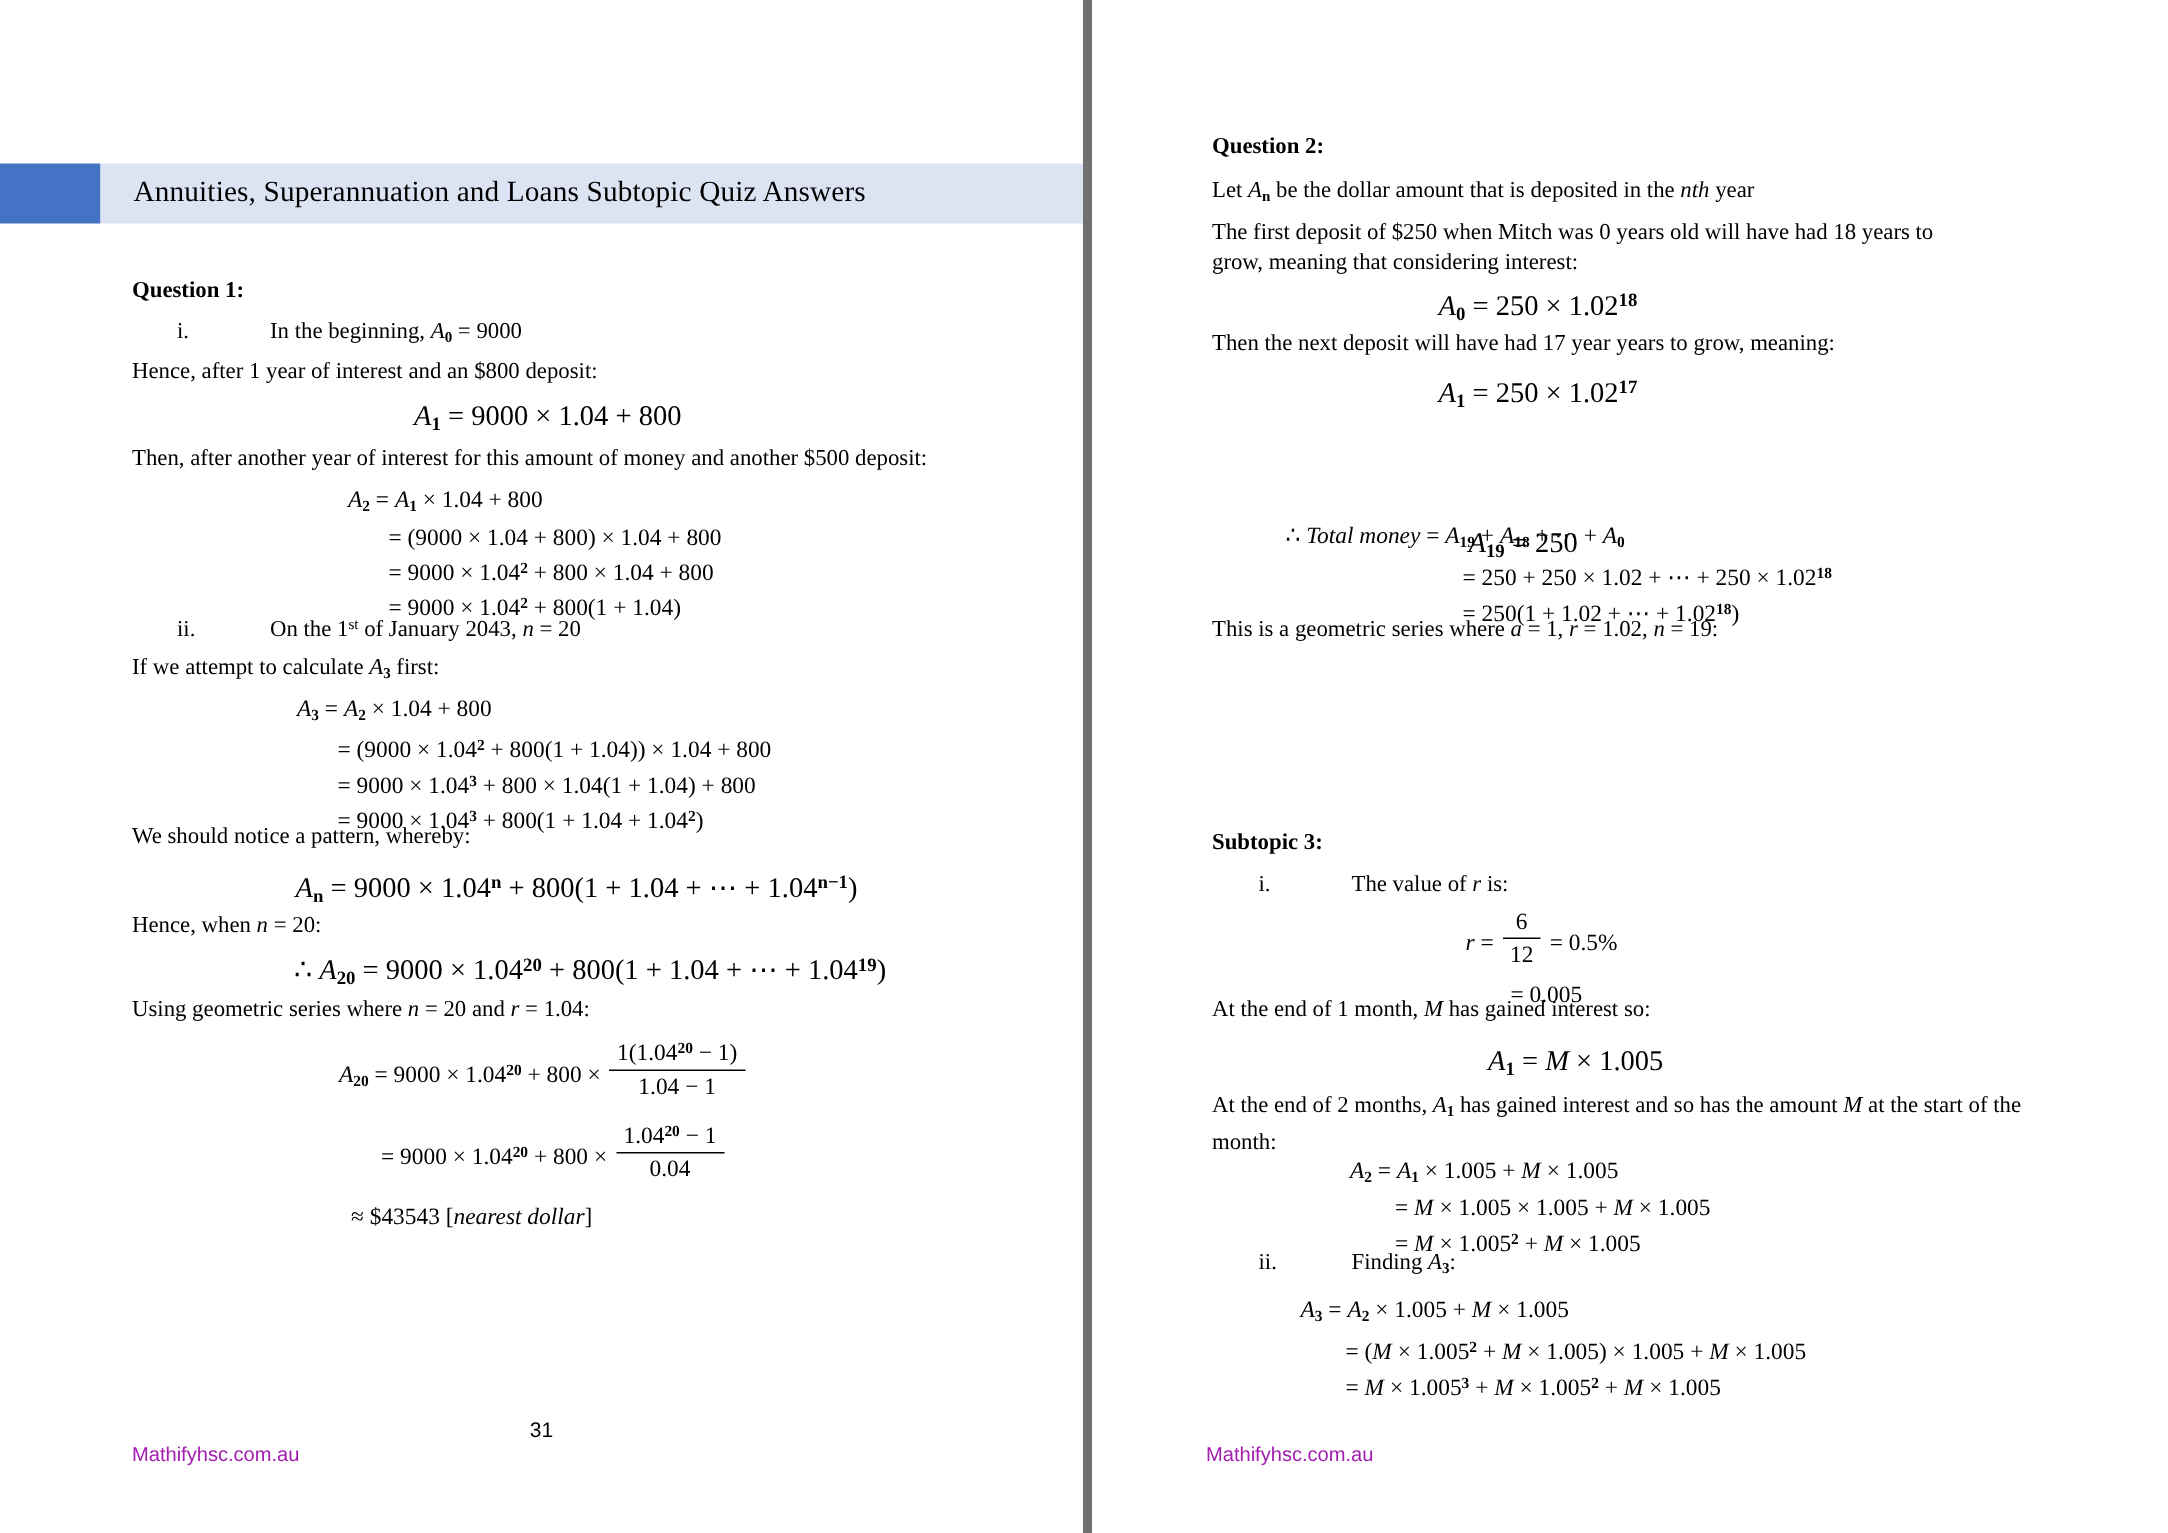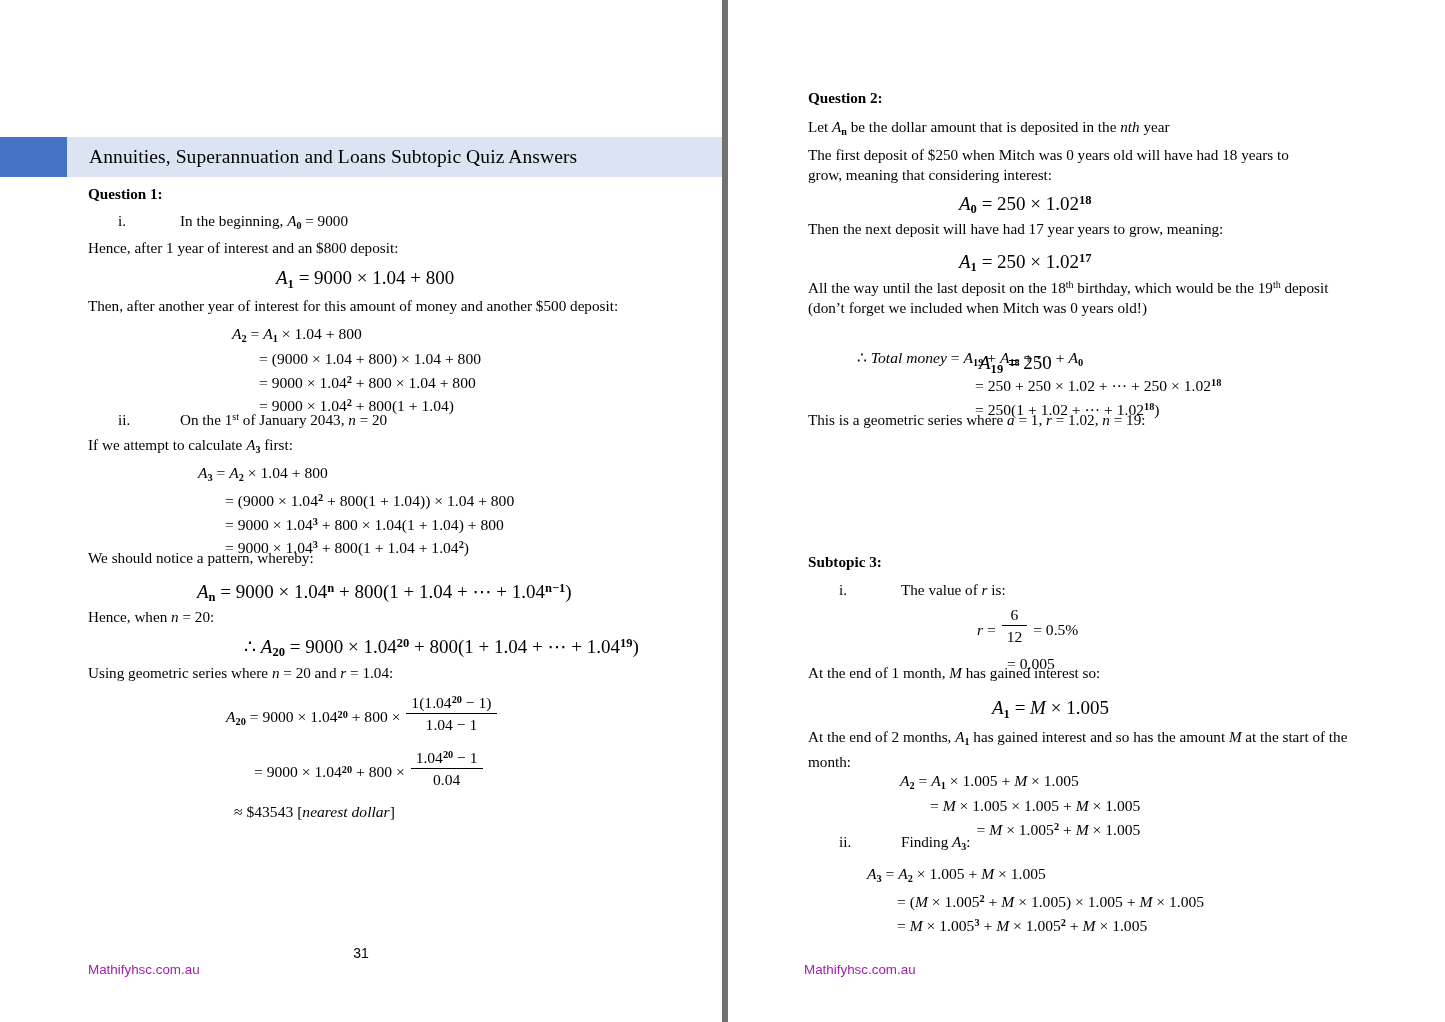--- a/index.html
+++ b/index.html
@@ -39,21 +39,20 @@
     background: #717171;
   }
 
   
   .banner {
     position: absolute;
     left: 0;
     top: 109px;
     width: 700px;
     height: 40px;
-    margin-top: 28px;
   }
   .banner-accent {
     position: absolute;
     left: 0;
     top: 0;
     width: 67px;
     height: 40px;
     background: #4472C4;
   }
   .banner-strip {
@@ -217,21 +216,21 @@
     </div>
 
     <div class="body-text" style="left:88px; top:548px;">We should notice a pattern, whereby:</div>
 
     <div class="eq" style="left:197px; top:578px;">
       <span class="mvar">A</span><sub>n</sub> = 9000 × 1.04<sup>n</sup> + 800(1 + 1.04 + ⋯ + 1.04<sup>n−1</sup>)
     </div>
 
     <div class="body-text" style="left:88px; top:607px;">Hence, when <span class="mvar">n</span> = 20:</div>
 
-    <div class="eq" style="left:196px; top:633px;margin-left:48px;">
+    <div class="eq" style="left:196px; top:633px;">
       ∴ <span class="mvar">A</span><sub>20</sub> = 9000 × 1.04<sup>20</sup> + 800(1 + 1.04 + ⋯ + 1.04<sup>19</sup>)
     </div>
 
     <div class="body-text" style="left:88px; top:663px;">Using geometric series where <span class="mvar">n</span> = 20 and <span class="mvar">r</span> = 1.04:</div>
 
     <div class="eq-block" style="left:226px; top:690px; line-height:46px;">
       <span class="ln"><span class="mvar">A</span><sub>20</sub> = 9000 × 1.04<sup>20</sup> + 800 × <span class="frac"><span class="num">1(1.04<sup>20</sup> − 1)</span><span class="den">1.04 − 1</span></span></span>
       <span class="ln" style="padding-left:28px;">= 9000 × 1.04<sup>20</sup> + 800 × <span class="frac"><span class="num">1.04<sup>20</sup> − 1</span><span class="den">0.04</span></span></span>
       <span class="ln" style="padding-left:8px; line-height:34px;">≈ $43543 [<span class="it">nearest dollar</span>]</span>
     </div>
@@ -253,21 +252,20 @@
     <div class="eq" style="left:230px; top:190px;">
       <span class="mvar">A</span><sub>0</sub> = 250 × 1.02<sup>18</sup>
     </div>
 
     <div class="body-text" style="left:79px; top:219px;">Then the next deposit will have had 17 year years to grow, meaning:</div>
 
     <div class="eq" style="left:230px; top:248px;">
       <span class="mvar">A</span><sub>1</sub> = 250 × 1.02<sup>17</sup>
     </div>
 
-    <div class="body-text" style="left:79px; top:275px; width:553px;">All the way until the last deposit on the 18<span class="sup-plain">th</span> birthday, which would be the 19<span class="sup-plain">th</span> deposit (don’t forget we included when Mitch was 0 years old!)</div>
 
     <div class="eq" style="left:250px; top:320px;margin-top:32px;">
       <span class="mvar">A</span><sub>19</sub> = 250
     </div>
 
     <div class="eq-block" style="left:128px; top:348px;">
       <span class="ln">∴ <span class="it">Total money</span> = <span class="mvar">A</span><sub>19</sub> + <span class="mvar">A</span><sub>18</sub> + ⋯ + <span class="mvar">A</span><sub>0</sub></span>
       <span class="ln" style="padding-left:118px;">= 250 + 250 × 1.02 + ⋯ + 250 × 1.02<sup>18</sup></span>
       <span class="ln" style="padding-left:118px;">= 250(1 + 1.02 + ⋯ + 1.02<sup>18</sup>)</span>
     </div>
@@ -290,21 +288,21 @@
 
     <div class="eq" style="left:263px; top:697px;">
       <span class="mvar">A</span><sub>1</sub> = <span class="mvar">M</span> × 1.005
     </div>
 
     <div class="body-text" style="left:79px; top:727px; width:548px;">At the end of 2 months, <span class="mvar">A</span><sub>1</sub> has gained interest and so has the amount <span class="mvar">M</span> at the start of the month:</div>
 
     <div class="eq-block" style="left:171px; top:771px;">
       <span class="ln"><span class="mvar">A</span><sub>2</sub> = <span class="mvar">A</span><sub>1</sub> × 1.005 + <span class="mvar">M</span> × 1.005</span>
       <span class="ln" style="padding-left:30px;">= <span class="mvar">M</span> × 1.005 × 1.005 + <span class="mvar">M</span> × 1.005</span>
-      <span class="ln" style="padding-left:30px;text-align:right;">= <span class="mvar">M</span> × 1.005<sup>2</sup> + <span class="mvar">M</span> × 1.005</span>
+      <span class="ln" style="padding-left:30px;">= <span class="mvar">M</span> × 1.005<sup>2</sup> + <span class="mvar">M</span> × 1.005</span>
     </div>
 
     <div class="roman-item" style="left:110px; top:832px;">
       <span class="roman-num">ii.</span><span>Finding <span class="mvar">A</span><sub>3</sub>:</span>
     </div>
 
     <div class="eq-block" style="left:138px; top:864px;">
       <span class="ln"><span class="mvar">A</span><sub>3</sub> = <span class="mvar">A</span><sub>2</sub> × 1.005 + <span class="mvar">M</span> × 1.005</span>
       <span class="ln" style="padding-left:30px;">= (<span class="mvar">M</span> × 1.005<sup>2</sup> + <span class="mvar">M</span> × 1.005) × 1.005 + <span class="mvar">M</span> × 1.005</span>
       <span class="ln" style="padding-left:30px;">= <span class="mvar">M</span> × 1.005<sup>3</sup> + <span class="mvar">M</span> × 1.005<sup>2</sup> + <span class="mvar">M</span> × 1.005</span>

